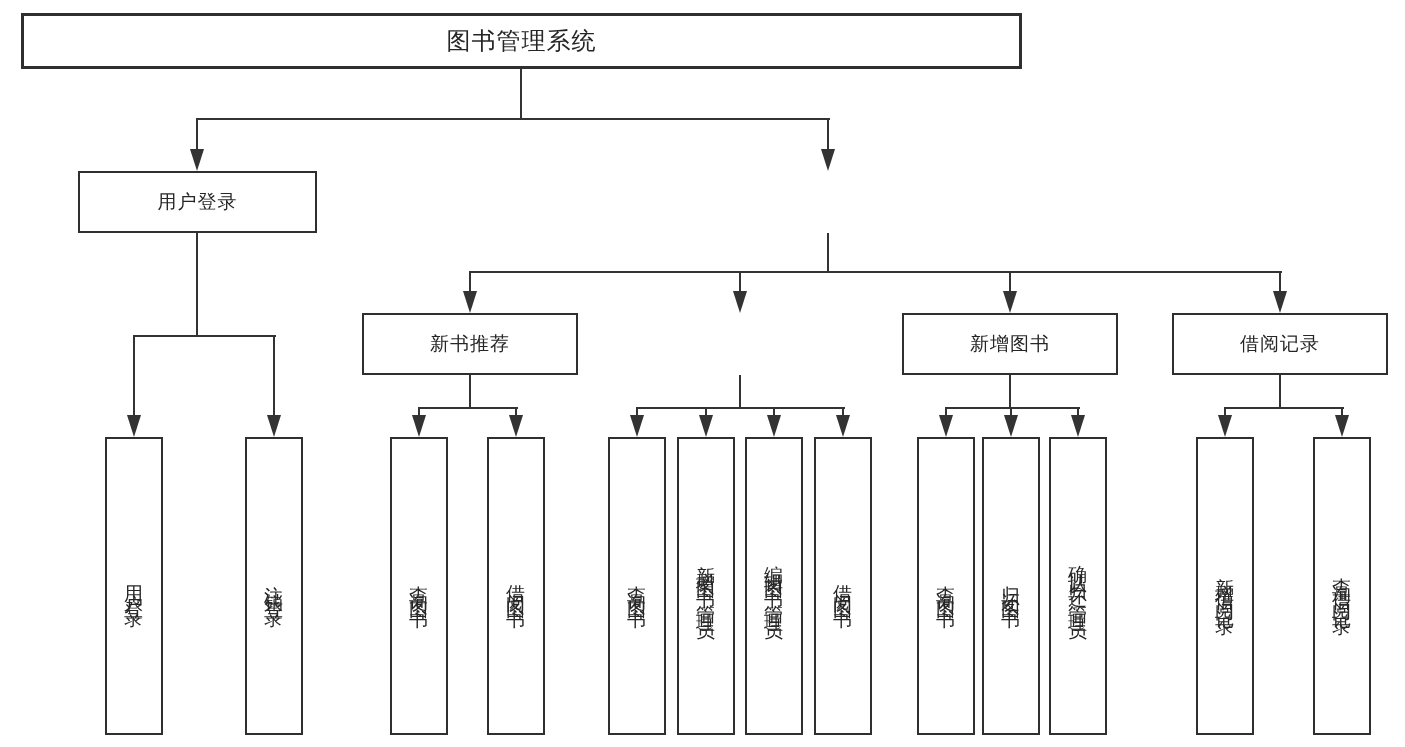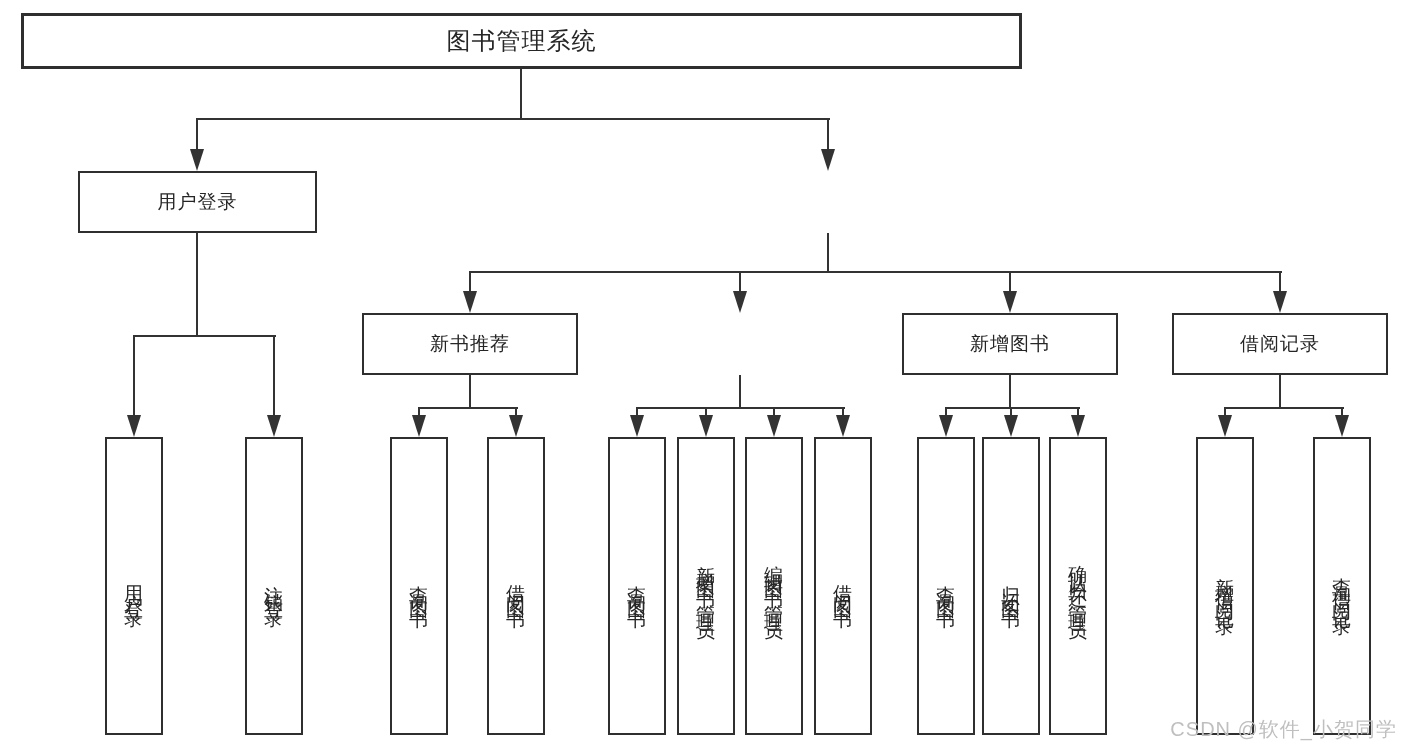--- a/index.html
+++ b/index.html
@@ -203,15 +203,14 @@
   <div class="arrow" style="left:1004px; top:415px;"></div>
   <div class="arrow" style="left:1071px; top:415px;"></div>
 
   <div class="vline" style="left:1279px; top:375px; height:34px;"></div>
   <div class="hline" style="left:1224px; top:407px; width:120px;"></div>
   <div class="vline" style="left:1224px; top:407px; height:12px;"></div>
   <div class="vline" style="left:1341px; top:407px; height:12px;"></div>
   <div class="arrow" style="left:1218px; top:415px;"></div>
   <div class="arrow" style="left:1335px; top:415px;"></div>
 
-  <div class="watermark">CSDN @软件_小贺同学</div>
 
 </div>
 
 </body></html>

